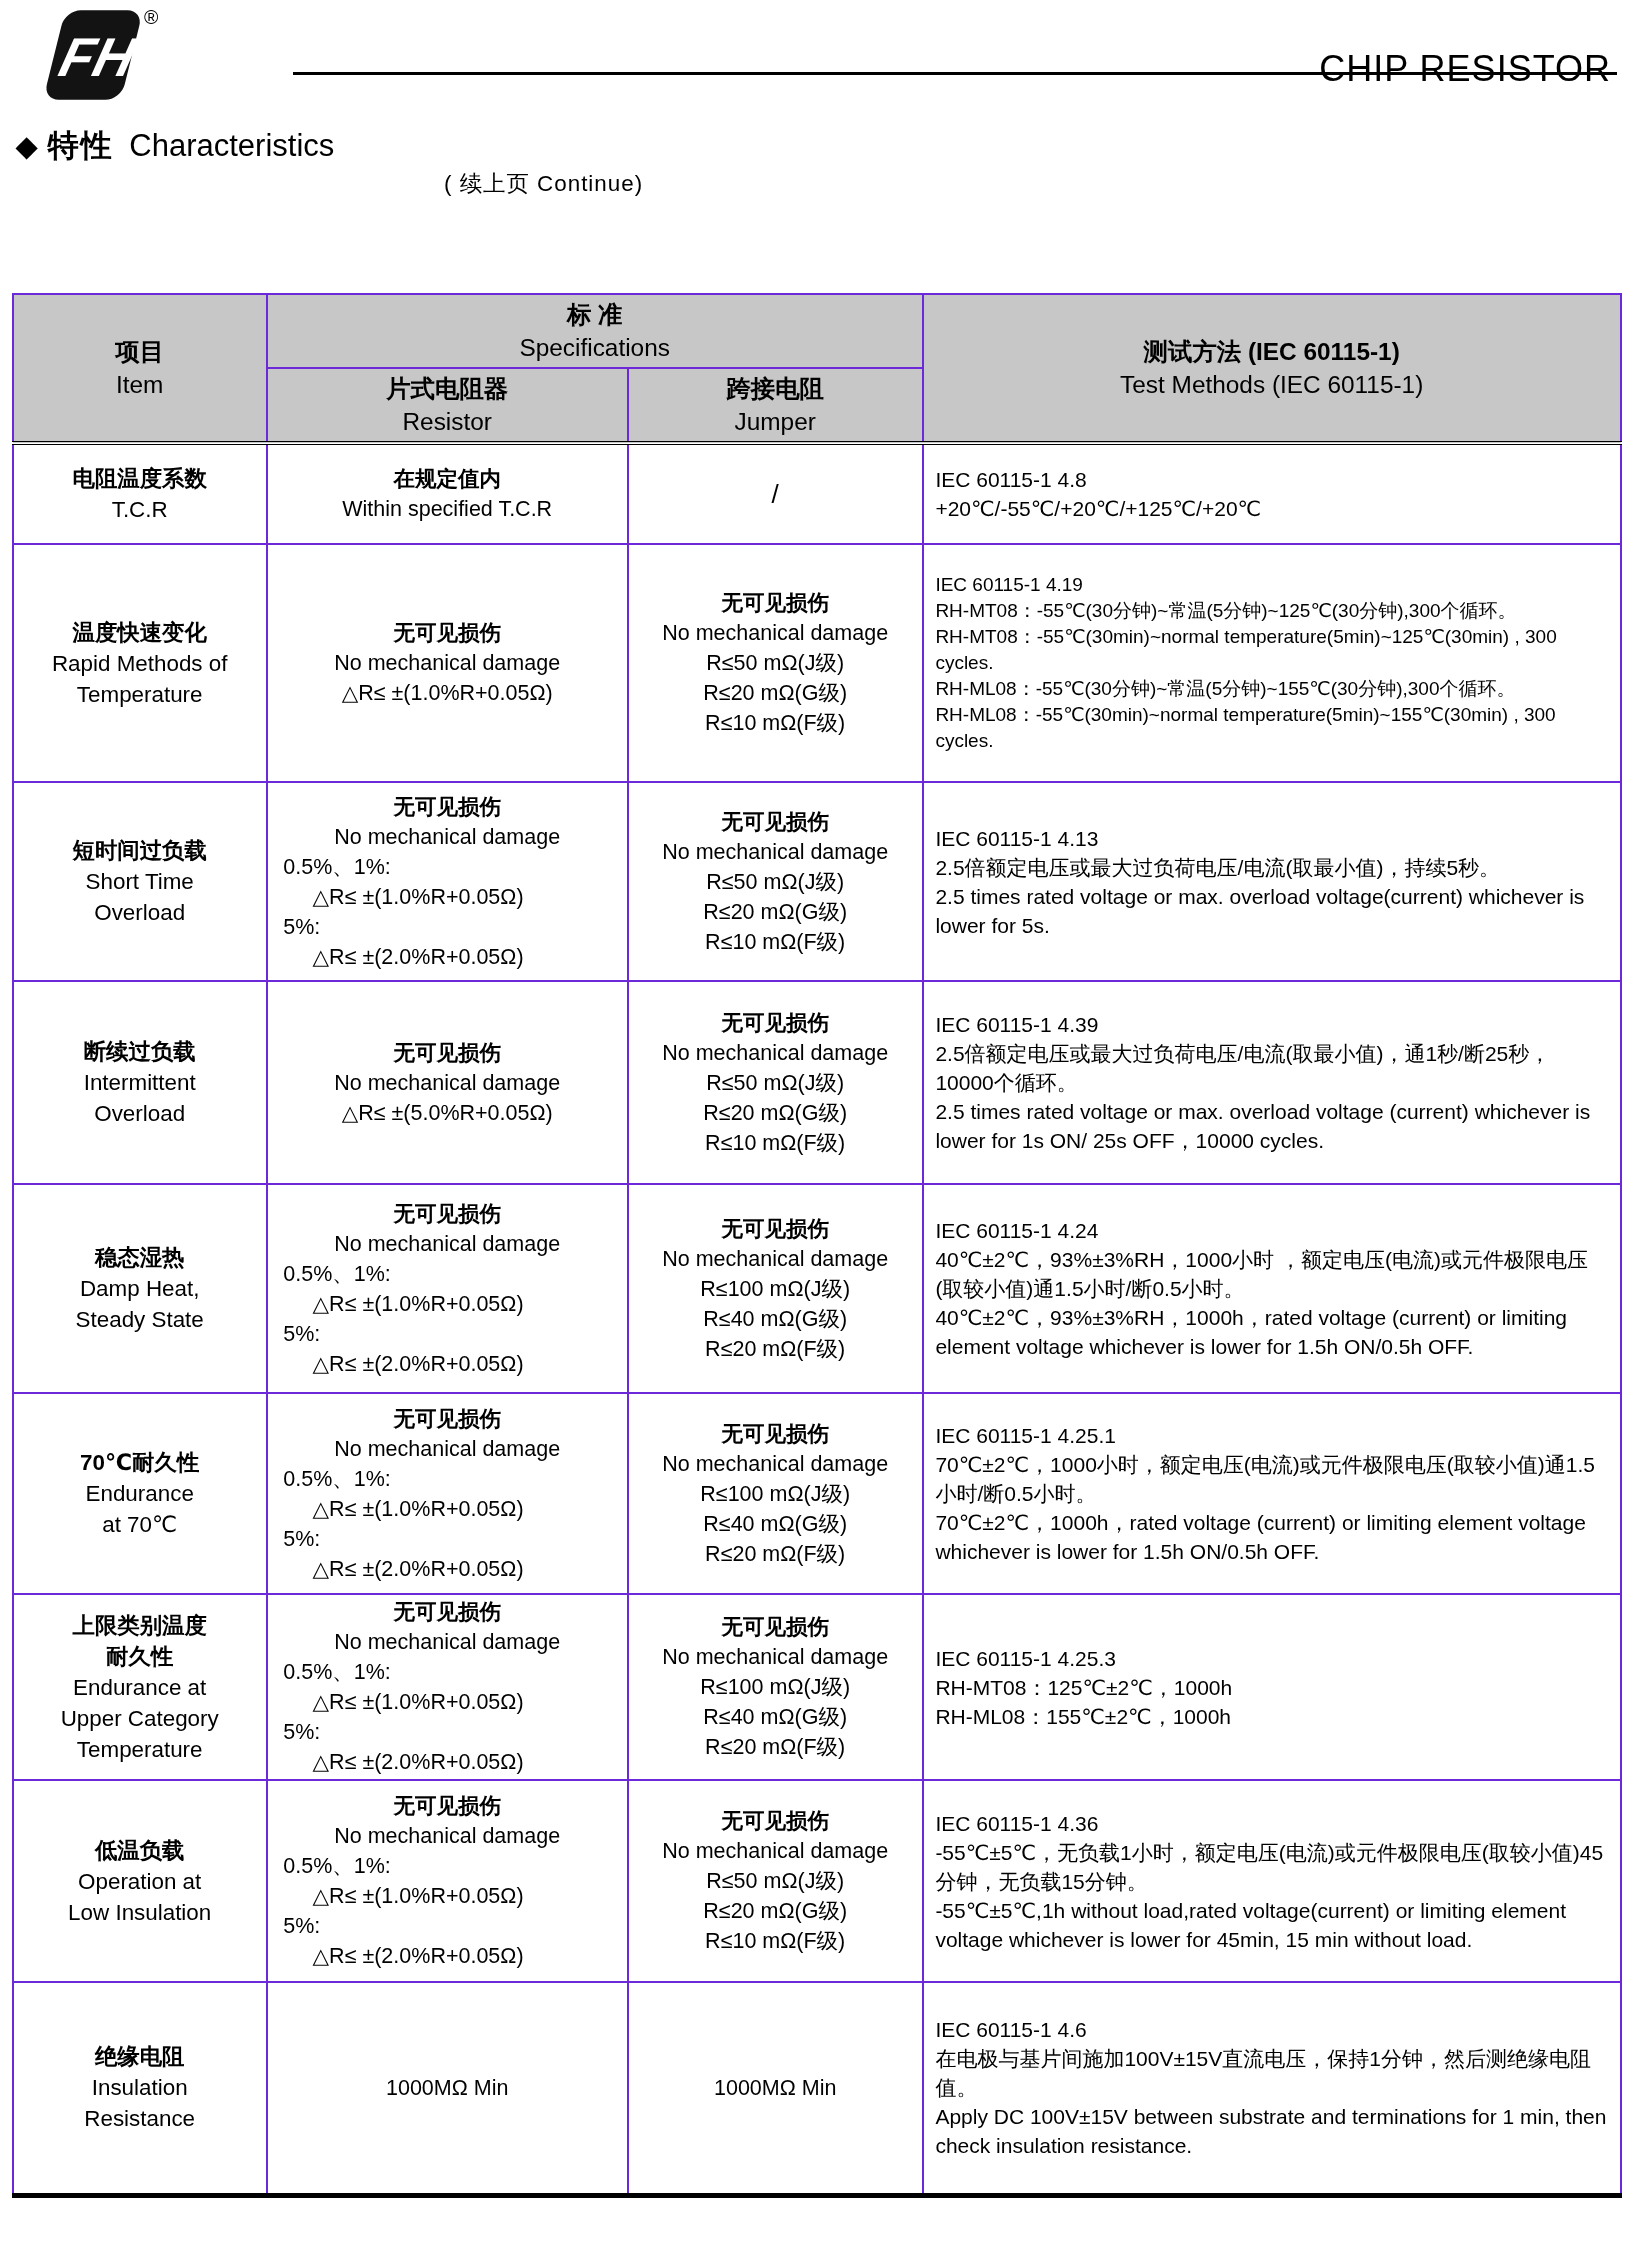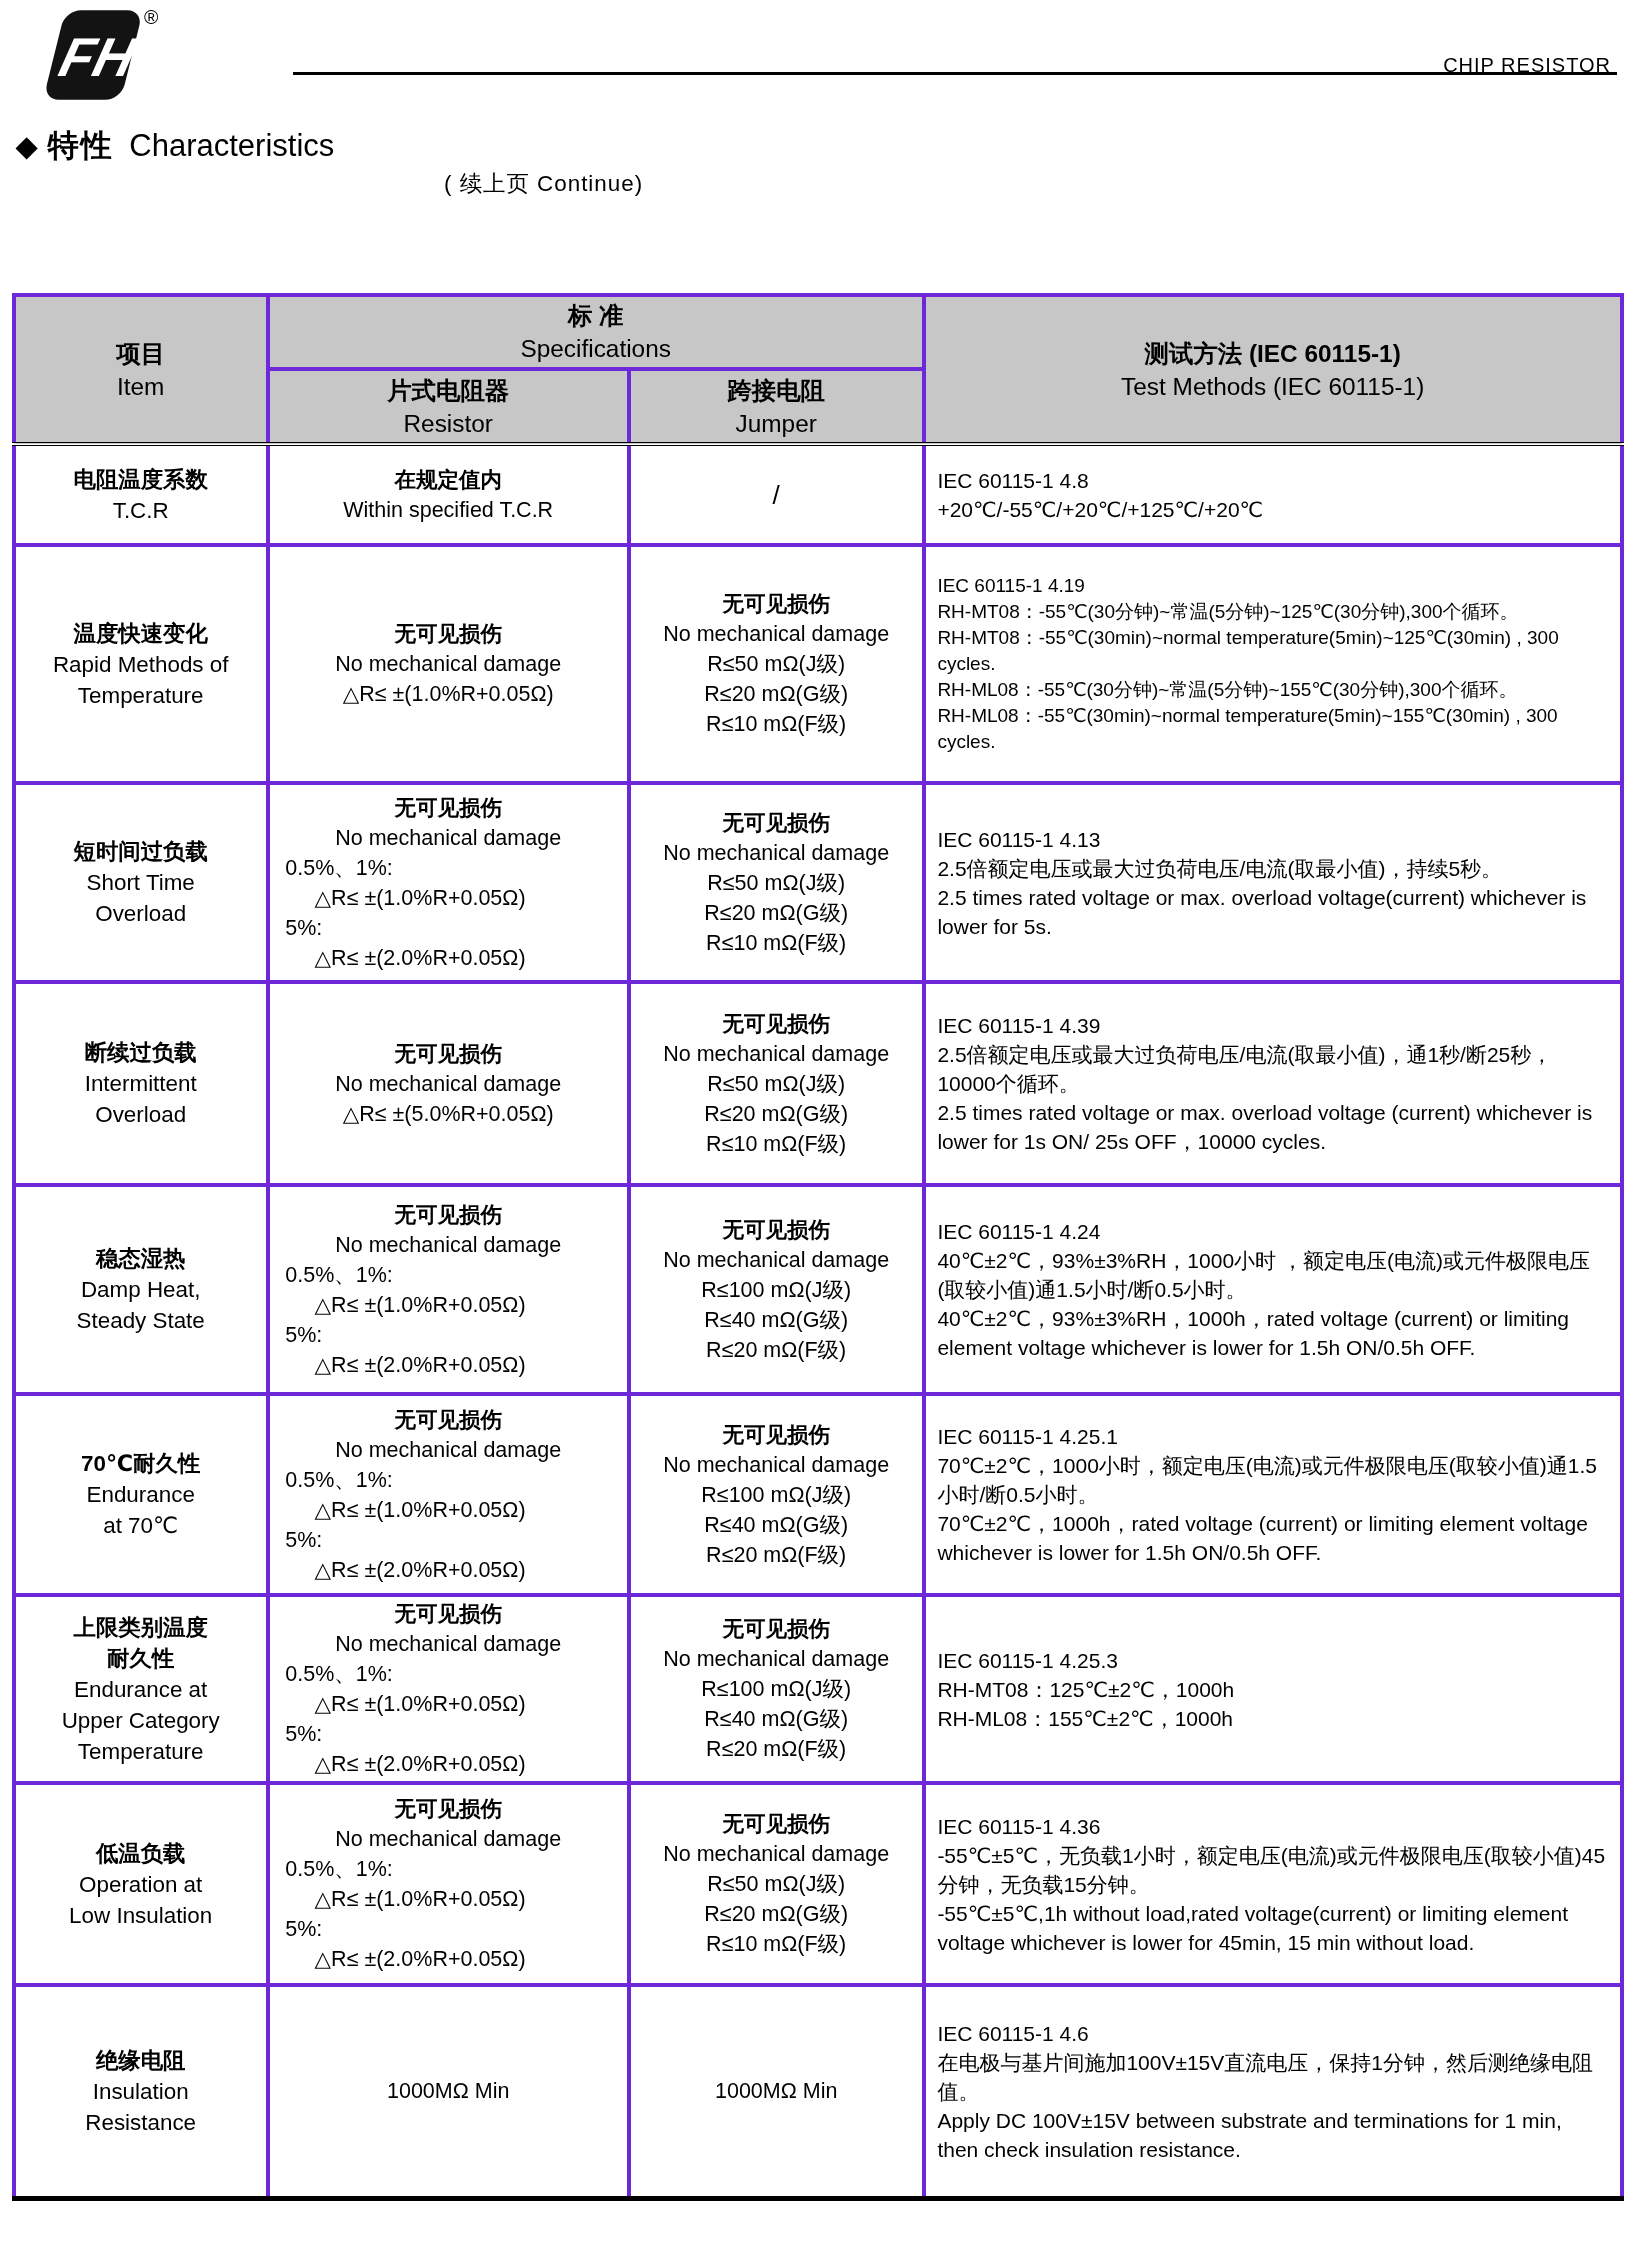--- a/index.html
+++ b/index.html
@@ -6,34 +6,34 @@
   .page{position:relative;width:1640px;height:2262px;background:#fff;overflow:hidden;
         font-family:"Liberation Sans","DejaVu Sans",sans-serif;color:#000;}
 
   
   .logo-wrap{position:absolute;left:41px;top:5.9px;display:flex;align-items:flex-start;}
   .logo-mark{width:109px;height:98px;display:block;}
   .reg-mark{font-size:19.5px;line-height:19.5px;margin-left:-5.9px;margin-top:2px;}
   .brand{margin-left:13.7px;padding-top:9.8px;}
   .brand-cn{font-size:41px;font-weight:700;letter-spacing:2.9px;line-height:45px;}
   .brand-en{font-size:30px;font-weight:600;letter-spacing:3.9px;line-height:33px;}
-  .chip-title{position:absolute;top:54px;right:29px;font-size:20px;letter-spacing:1px;}
+  .chip-title{position:absolute;top:48px;right:29px;font-size:36px;letter-spacing:1px;}
   .head-rule{position:absolute;top:72px;left:293px;right:23.4px;height:2.9px;background:#000;}
 
   
   .section{position:absolute;top:125px;left:15.6px;display:flex;align-items:center;font-size:31px;}
   .diamond{font-size:29px;margin-right:9.8px;}
   .section-cn{font-weight:700;margin-right:15.6px;letter-spacing:2px;}
   .section-en{font-weight:400;}
   .continue{position:absolute;top:168px;left:444px;font-size:22.4px;letter-spacing:1px;}
 
   
   table.tbl{position:absolute;top:293px;left:11.7px;width:1607px;border-collapse:collapse;
             table-layout:fixed;border:2.9px solid #000;}
-  .tbl th,.tbl td{border:4px solid #6d28d9;vertical-align:middle;padding:2px 3.9px;}
+  .tbl th,.tbl td{border:2px solid #6d28d9;vertical-align:middle;padding:2px 3.9px;}
   thead th{background:var(--header-bg,#c7c7c7);font-weight:400;}
   thead .hcn{font-size:24.4px;font-weight:600;line-height:33px;}
   thead .hen{font-size:24.4px;line-height:33px;}
   tbody tr:first-child td{border-top:4.9px double #000;}
   tbody tr:last-child td{border-bottom:5.9px solid #000;}
 
   td.c-item{text-align:center;font-size:22.4px;line-height:31px;}
   td.c-res,td.c-jump{text-align:center;font-size:21.5px;line-height:30px;}
   td.c-jump{font-size:21.5px;}
   td.c-test{text-align:left;font-size:21px;line-height:29px;padding:5.9px 11.7px;}

